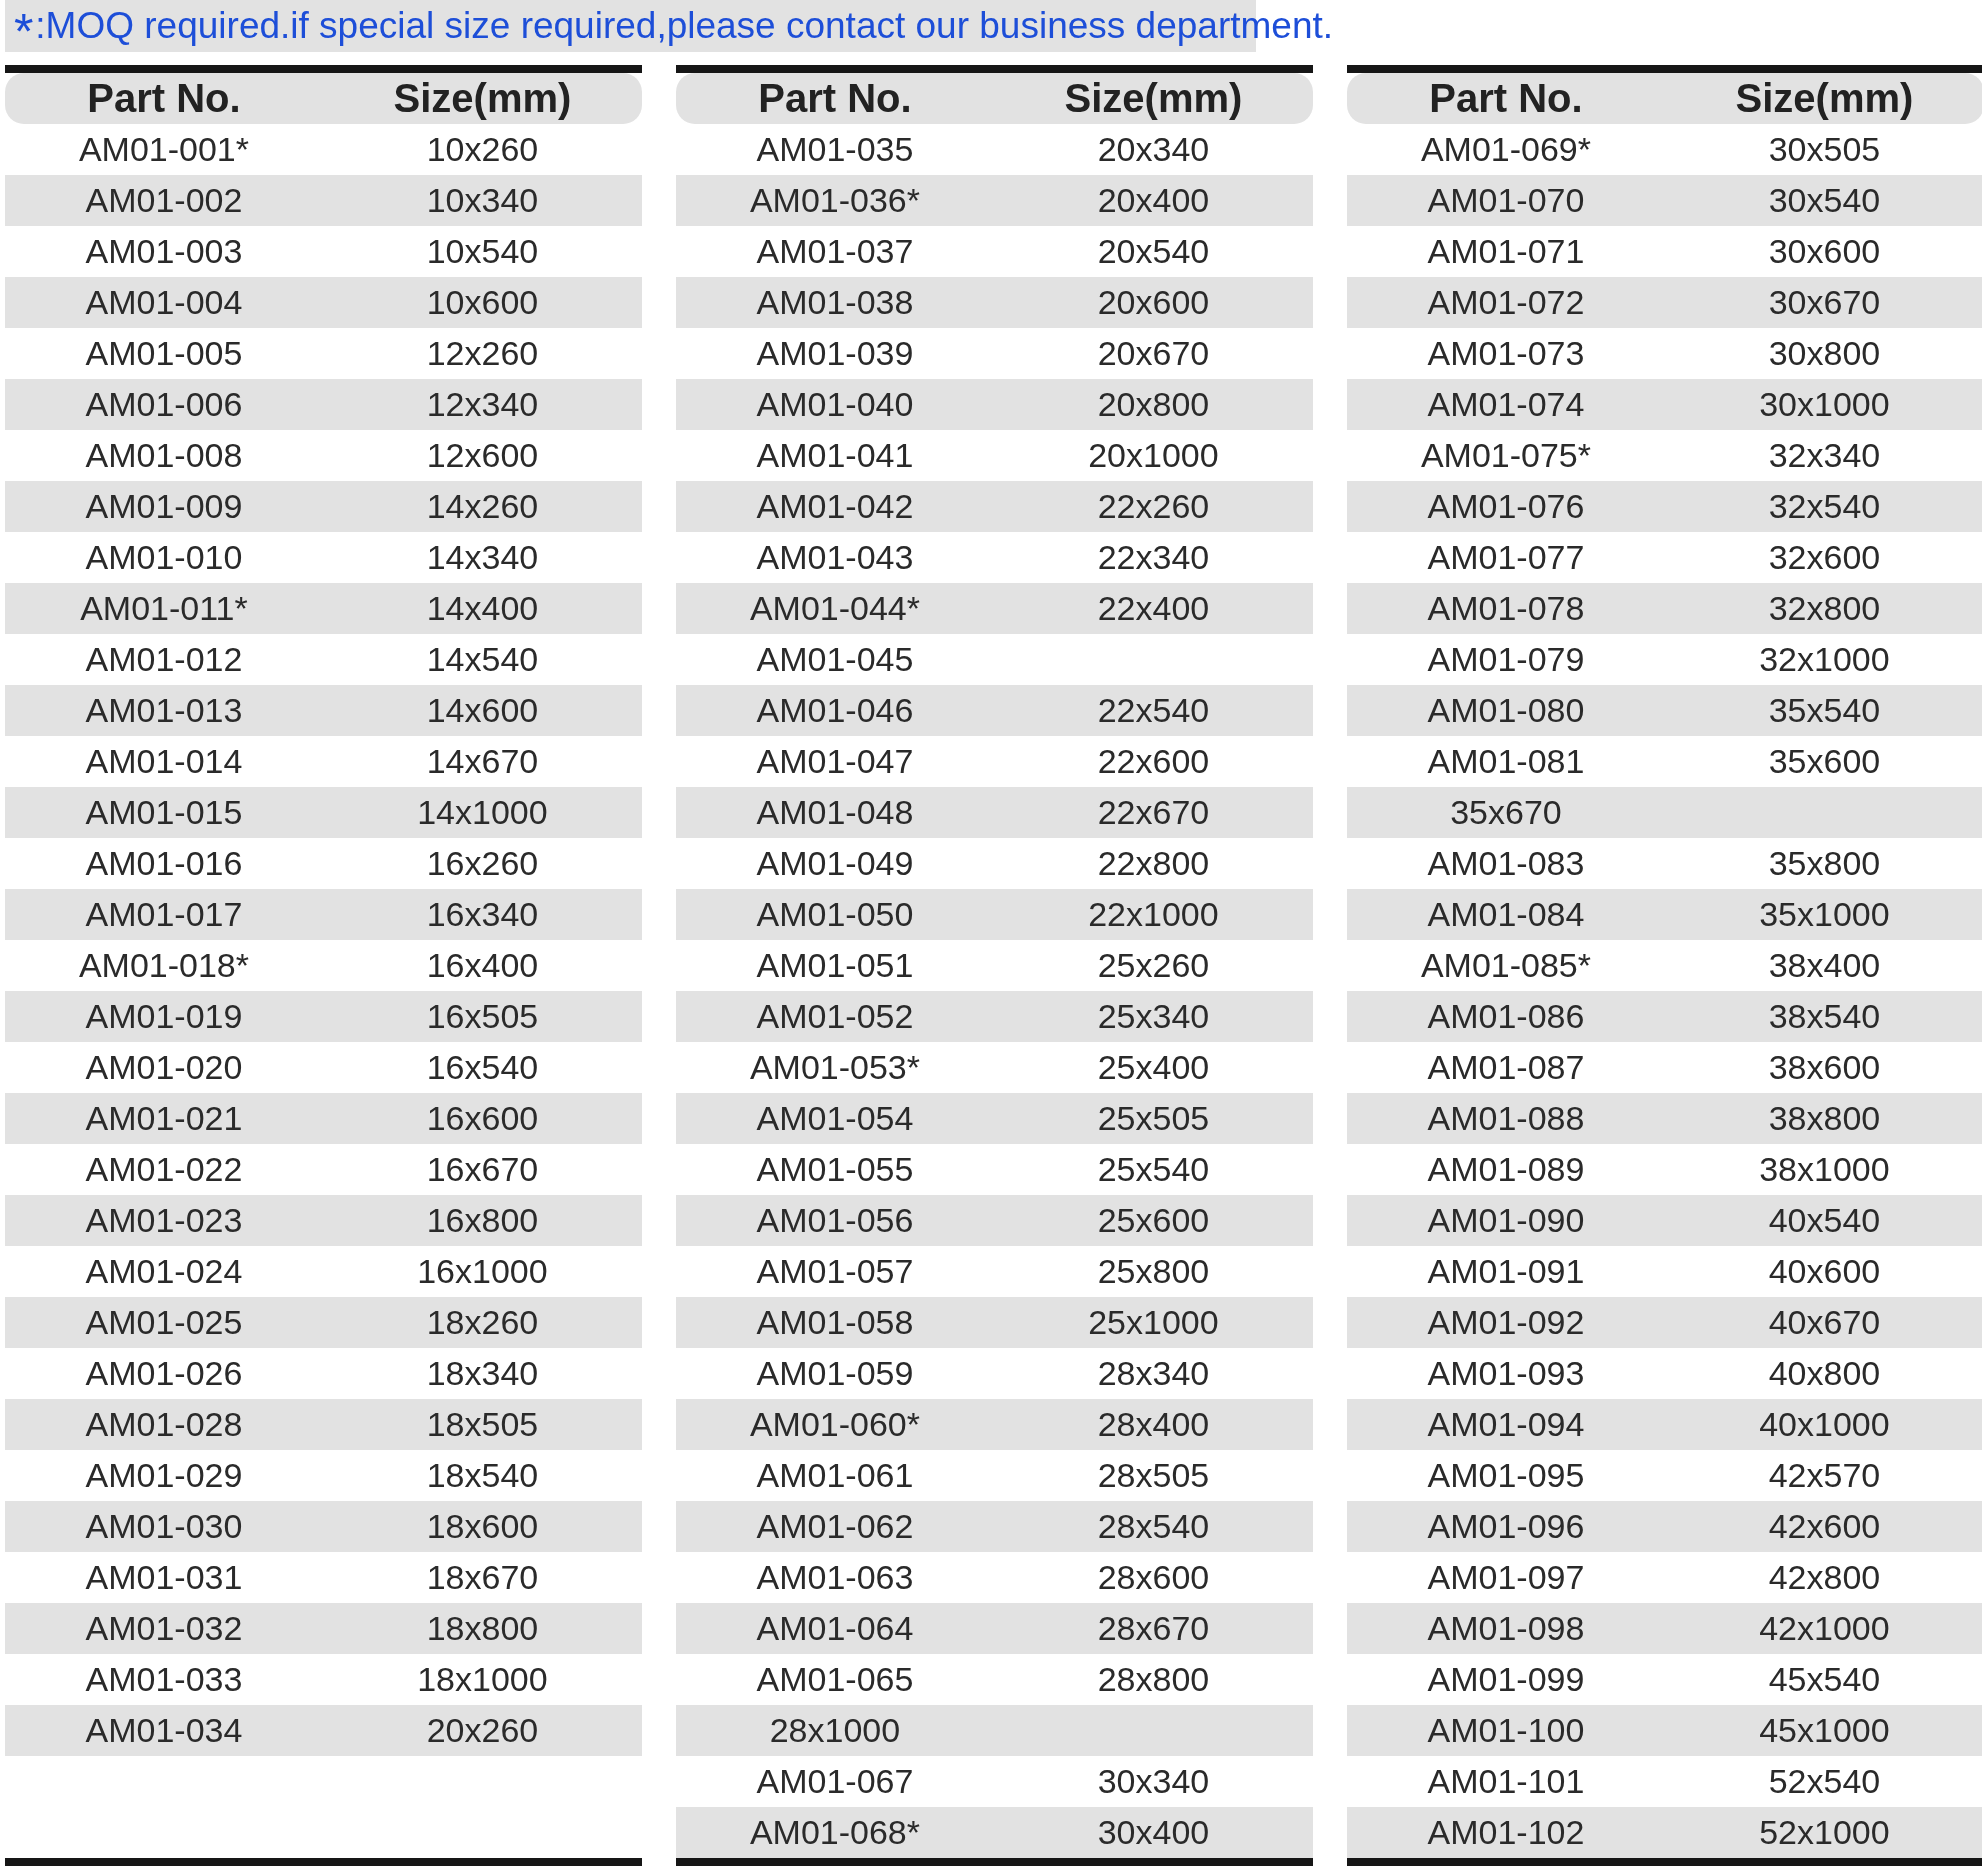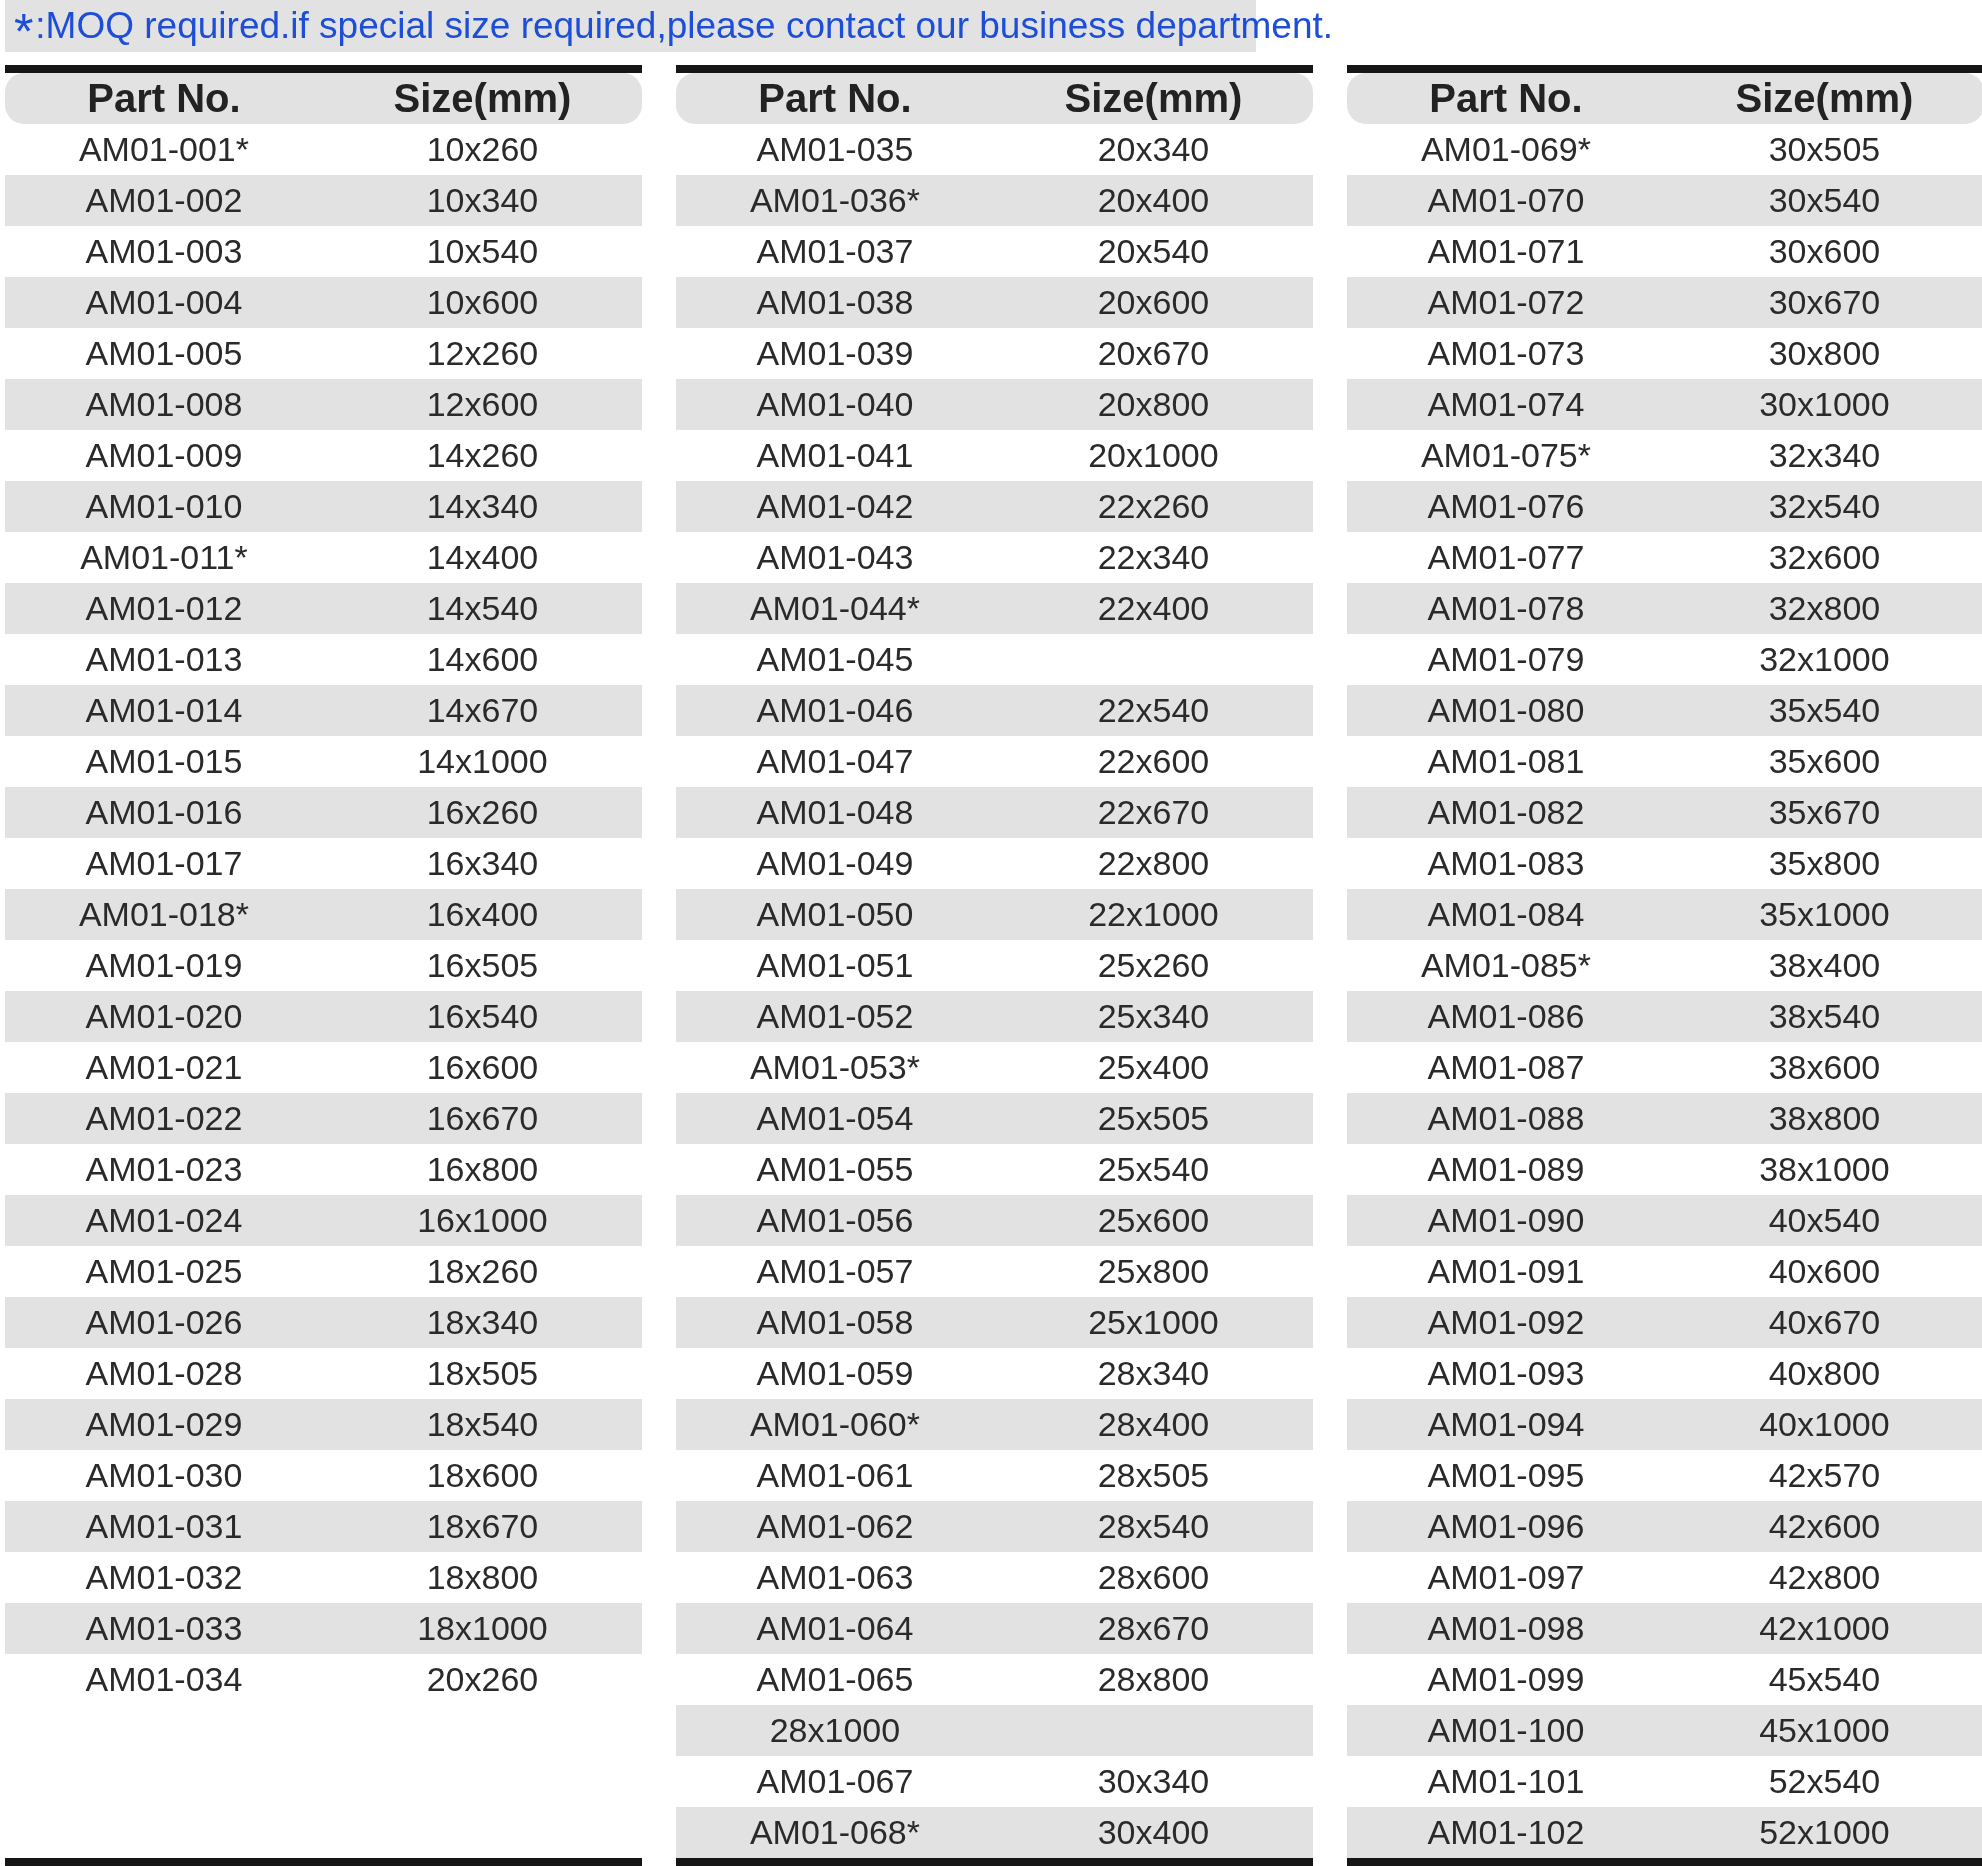--- a/index.html
+++ b/index.html
@@ -111,20 +111,24 @@
           </div>
           <div class="row">
             <div class="cell">AM01-004</div>
             <div class="cell">10x600</div>
           </div>
           <div class="row">
             <div class="cell">AM01-005</div>
             <div class="cell">12x260</div>
           </div>
           <div class="row">
+            <div class="cell">AM01-006</div>
+            <div class="cell">12x340</div>
+          </div>
+          <div class="row">
             <div class="cell">AM01-008</div>
             <div class="cell">12x600</div>
           </div>
           <div class="row">
             <div class="cell">AM01-009</div>
             <div class="cell">14x260</div>
           </div>
           <div class="row">
             <div class="cell">AM01-010</div>
             <div class="cell">14x340</div>
@@ -419,21 +423,20 @@
           </div>
           <div class="row">
             <div class="cell">AM01-080</div>
             <div class="cell">35x540</div>
           </div>
           <div class="row">
             <div class="cell">AM01-081</div>
             <div class="cell">35x600</div>
           </div>
           <div class="row">
-            <div class="cell">AM01-082</div>
             <div class="cell">35x670</div>
           </div>
           <div class="row">
             <div class="cell">AM01-083</div>
             <div class="cell">35x800</div>
           </div>
           <div class="row">
             <div class="cell">AM01-084</div>
             <div class="cell">35x1000</div>
           </div>

